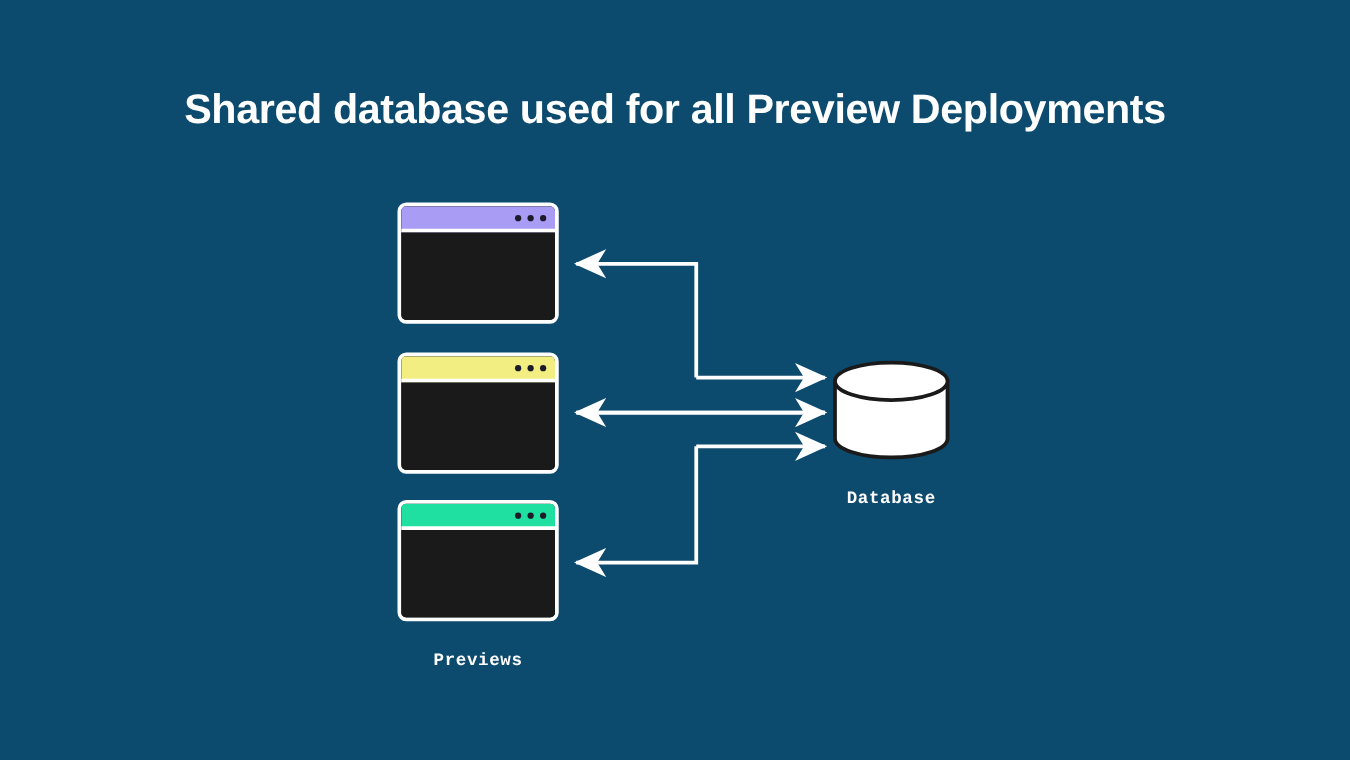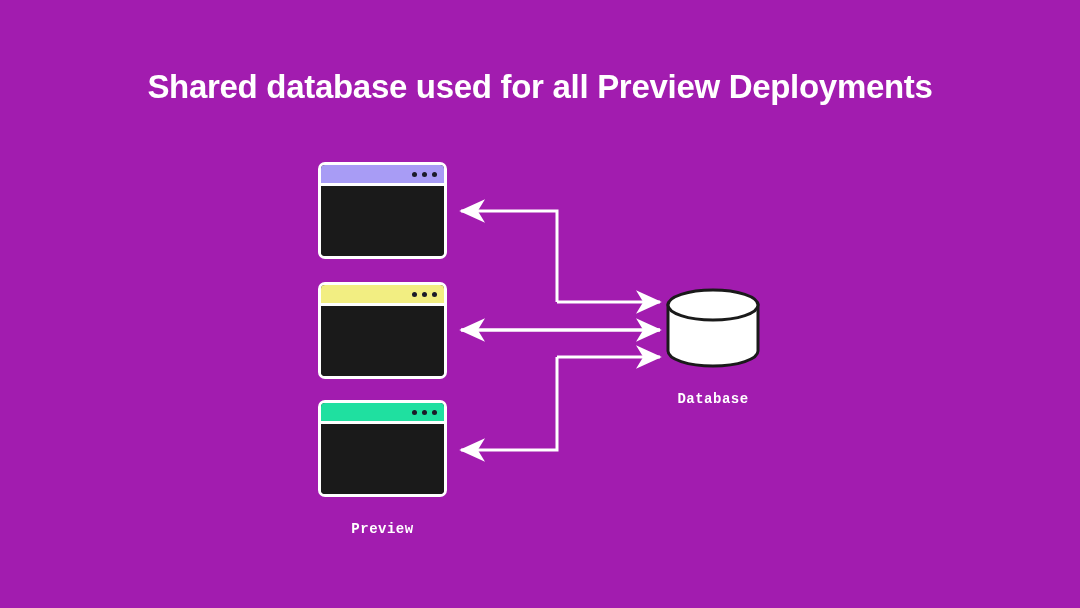--- a/index.html
+++ b/index.html
@@ -100,21 +100,21 @@
     left: 0;
     top: 0;
     width: 1080px;
     height: 608px;
     pointer-events: none;
   }
 </style>
 </head>
 <body style="background: rgb(26, 26, 26);">
 
-<div id="slide" style="background: #a21caf;">
+<div id="slide" style="background: #0c4a6e;">
 
   <div id="title">Shared database used for all Preview Deployments</div>
 
   <svg id="connectors" viewBox="0 0 1080 608" xmlns="http://www.w3.org/2000/svg">
     <defs>
       <marker id="arrow-right" markerWidth="9" markerHeight="9" refX="8" refY="4.5" orient="auto" markerUnits="strokeWidth">
         <path d="M0,0.6 L8.6,4.5 L0,8.4 L2.4,4.5 Z" fill="#ffffff"></path>
       </marker>
       <marker id="arrow-left" markerWidth="9" markerHeight="9" refX="8" refY="4.5" orient="auto" markerUnits="strokeWidth">
         <path d="M0,0.6 L8.6,4.5 L0,8.4 L2.4,4.5 Z" fill="#ffffff"></path>
@@ -162,17 +162,17 @@
       <span class="dot" style="background: rgb(27, 27, 41);"></span>
     </div>
     <div class="browser-body"></div>
   </div>
 
   <svg id="cylinder" viewBox="0 0 96 80" xmlns="http://www.w3.org/2000/svg">
     <path d="M 3 17 L 3 63 A 45 15 0 0 0 93 63 L 93 17 Z" fill="#ffffff" stroke="#1a1a1a" stroke-width="3"></path>
     <ellipse cx="48" cy="17" rx="45" ry="15" fill="#ffffff" stroke="#1a1a1a" stroke-width="3"></ellipse>
   </svg>
 
-  <div class="caption" id="caption-previews">Preview</div>
+  <div class="caption" id="caption-previews">Previews</div>
 
   <div class="caption" id="caption-database">Database</div>
 
 </div>
 
 </body></html>

